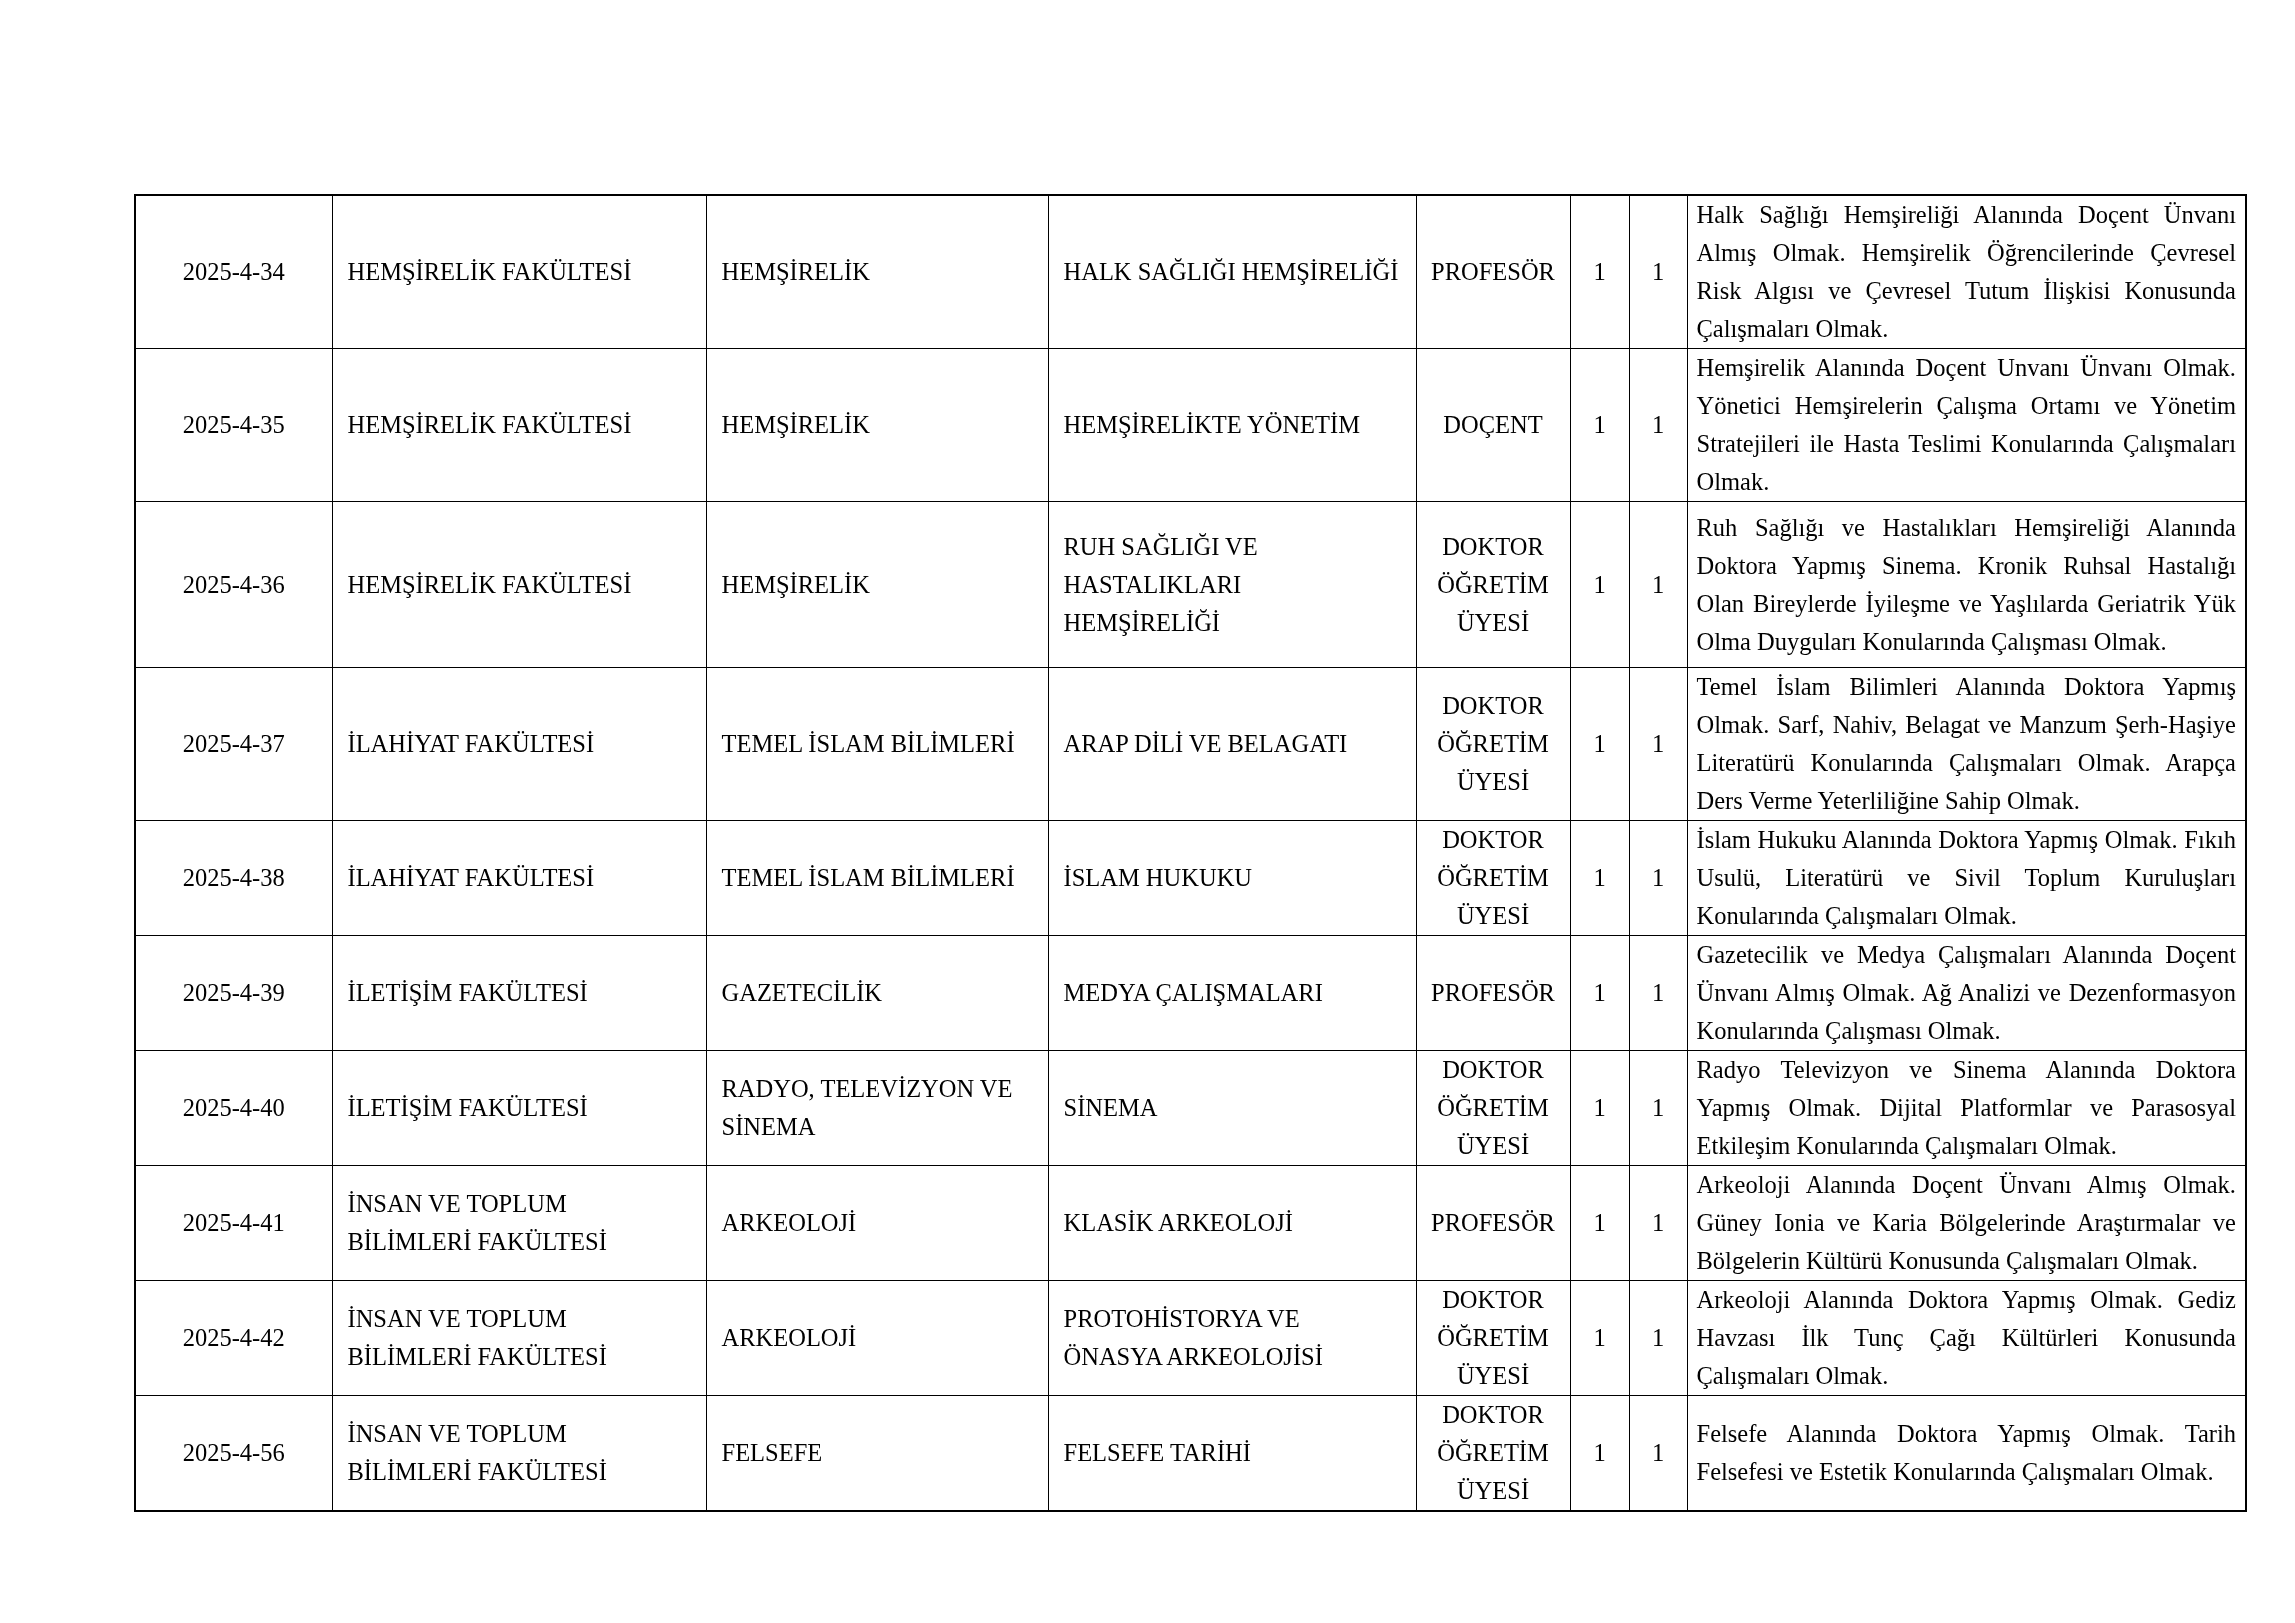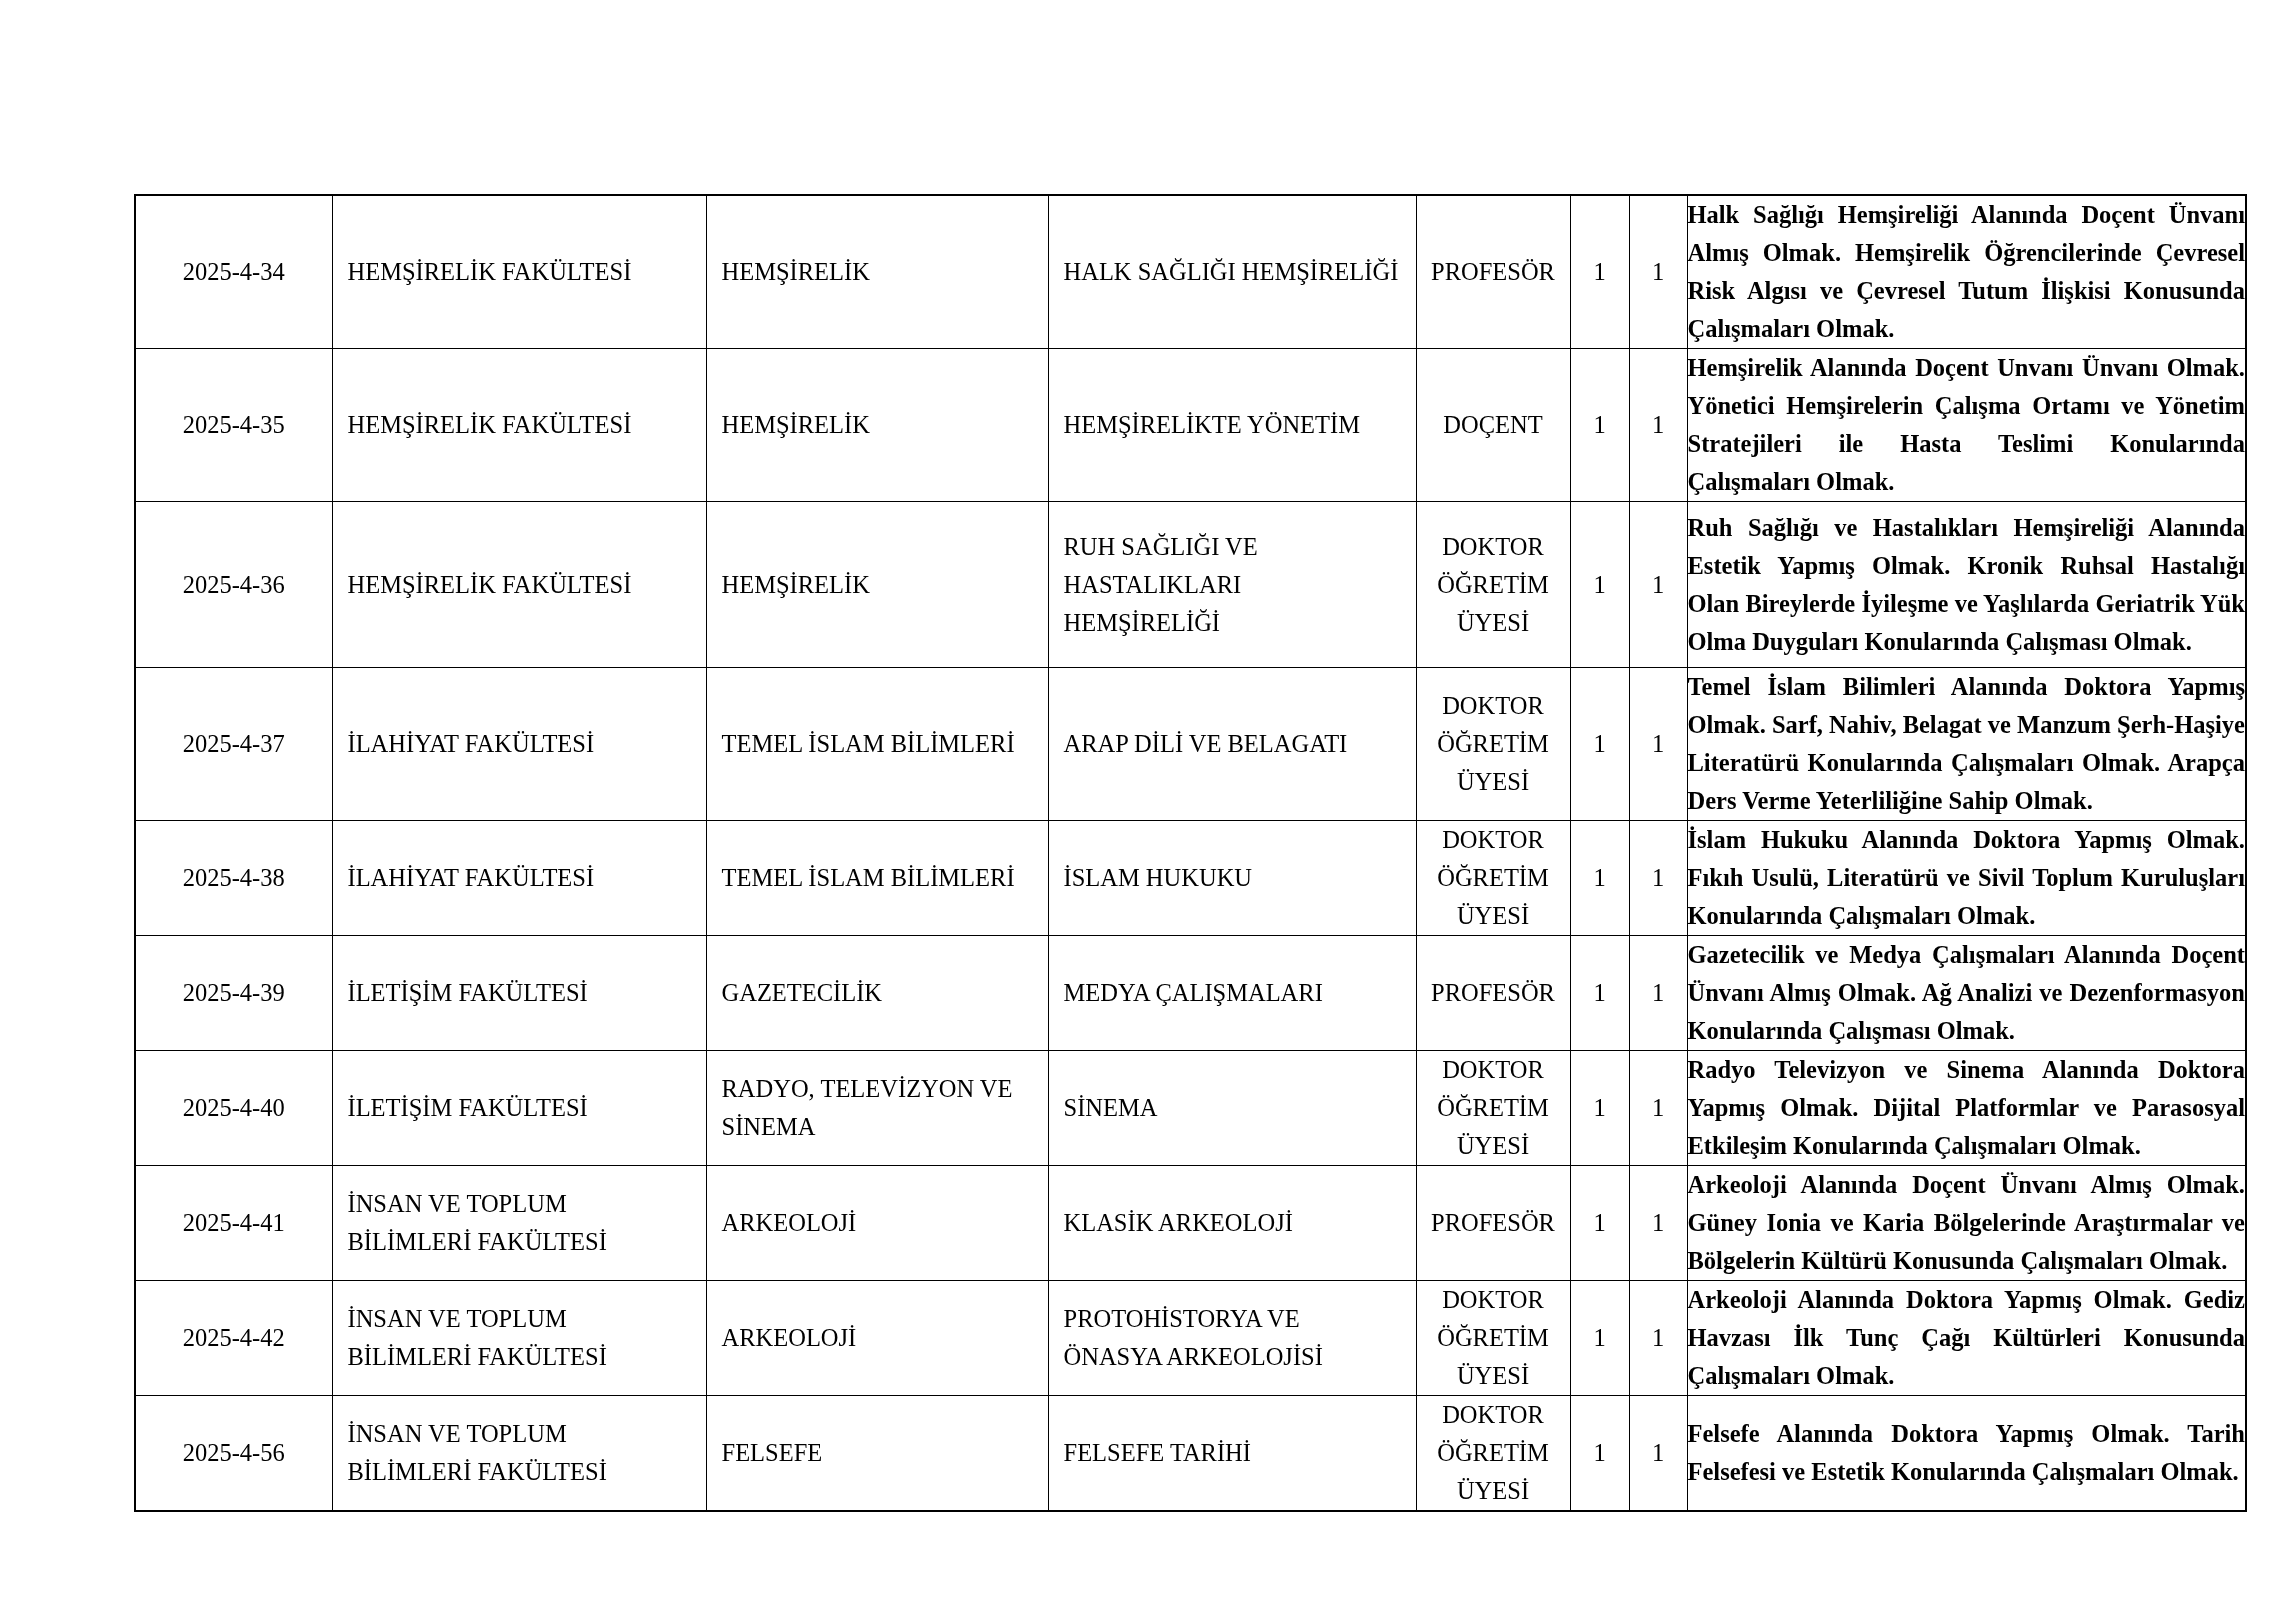--- a/index.html
+++ b/index.html
@@ -50,22 +50,21 @@
   }
   td.c5 {
     text-align: center;
     padding: 0 3.4px;
     white-space: pre-line;
     margin-top: 40px;
   }
   td.c6, td.c7 { text-align: center; padding: 0 1.7px; }
   td.c8 {
     text-align: justify;
-    padding: 0 0;
-    font-weight: bold;
+    padding: 0 9px;
   }
 </style>
 </head>
 <body>
 
 <table class="positions">
   <colgroup>
     <col style="width:197px">
     <col style="width:374px">
     <col style="width:342px">
@@ -101,21 +100,21 @@
         <td class="c2">HEMŞİRELİK FAKÜLTESİ</td>
         <td class="c3">HEMŞİRELİK</td>
         <td class="c4">RUH SAĞLIĞI VE
 HASTALIKLARI
 HEMŞİRELİĞİ</td>
         <td class="c5">DOKTOR
 ÖĞRETİM
 ÜYESİ</td>
         <td class="c6">1</td>
         <td class="c7">1</td>
-        <td class="c8">Ruh Sağlığı ve Hastalıkları Hemşireliği Alanında Estetik Yapmış Olmak. Kronik Ruhsal Hastalığı Olan Bireylerde İyileşme ve Yaşlılarda Geriatrik Yük Olma Duyguları Konularında Çalışması Olmak.</td>
+        <td class="c8">Ruh Sağlığı ve Hastalıkları Hemşireliği Alanında Doktora Yapmış Sinema. Kronik Ruhsal Hastalığı Olan Bireylerde İyileşme ve Yaşlılarda Geriatrik Yük Olma Duyguları Konularında Çalışması Olmak.</td>
       </tr>
       <tr>
         <td class="c1">2025-4-37</td>
         <td class="c2">İLAHİYAT FAKÜLTESİ</td>
         <td class="c3">TEMEL İSLAM BİLİMLERİ</td>
         <td class="c4">ARAP DİLİ VE BELAGATI</td>
         <td class="c5">DOKTOR
 ÖĞRETİM
 ÜYESİ</td>
         <td class="c6">1</td>

